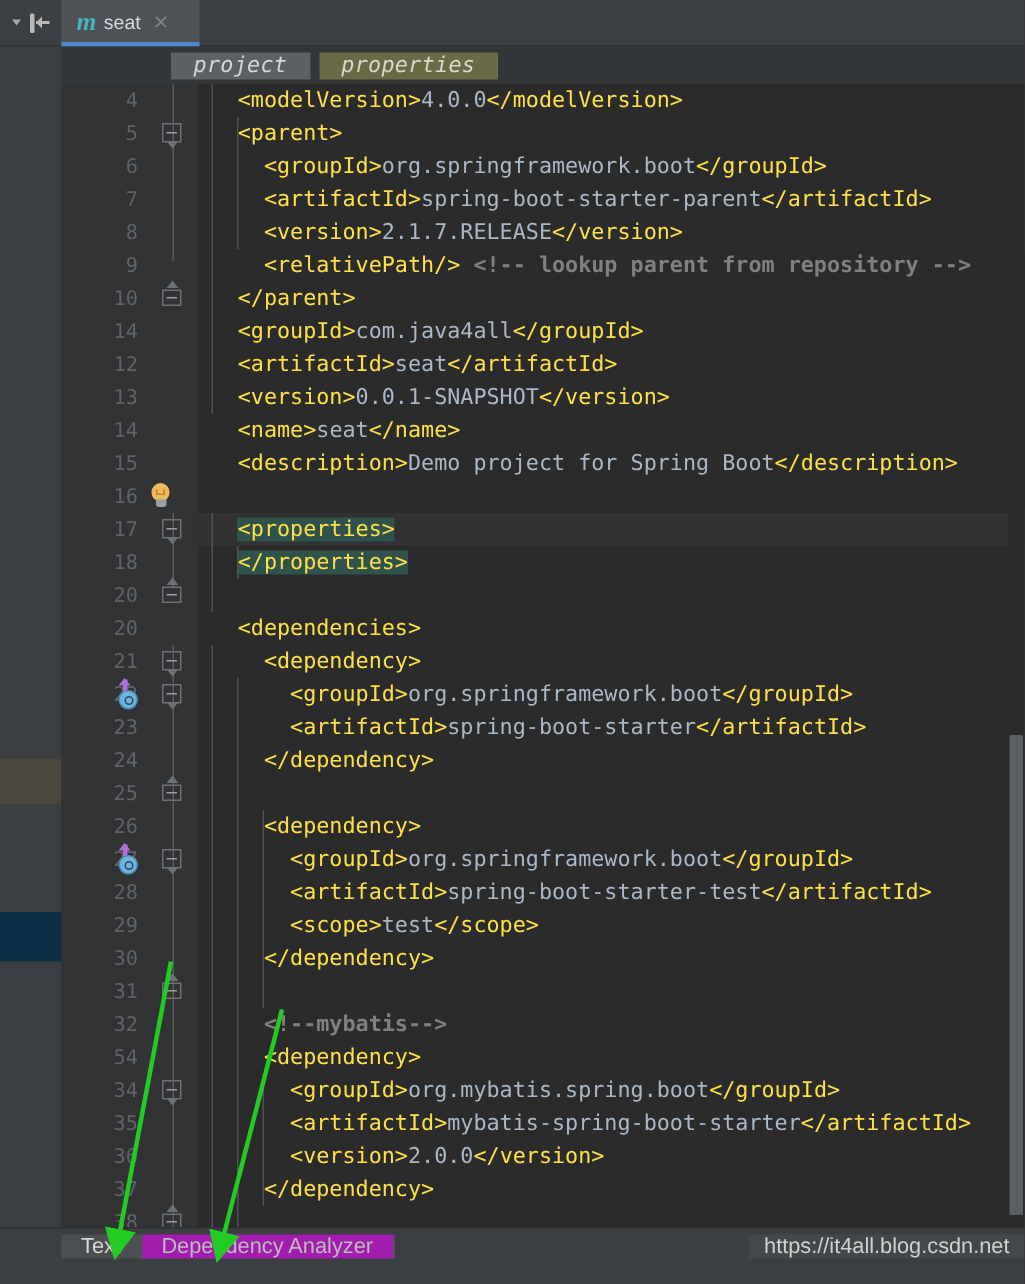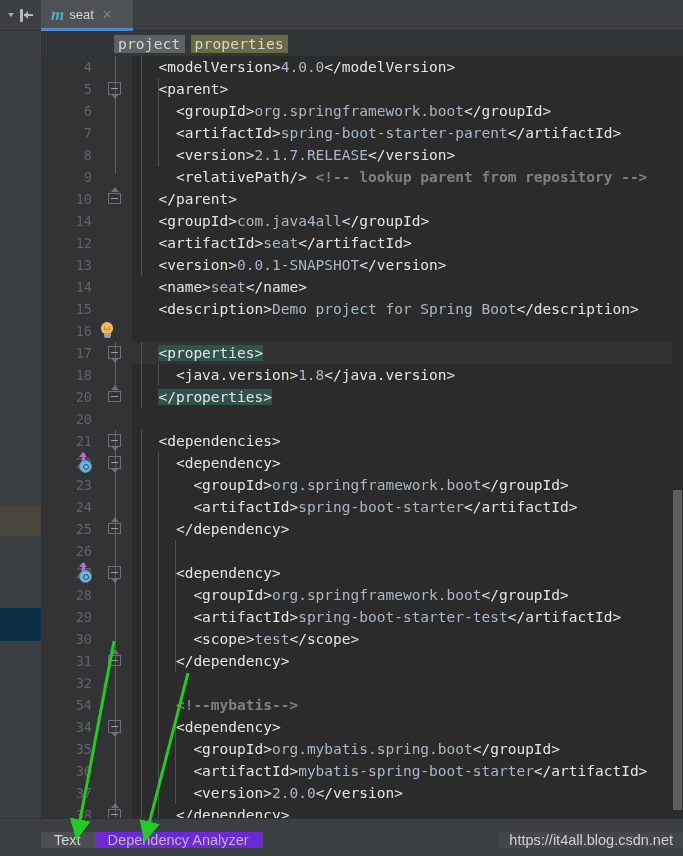--- a/index.html
+++ b/index.html
@@ -57,21 +57,21 @@
   }
 
   
   .breadcrumbs {
     position: absolute; left: 41px; top: 31px; width: 642px; height: 25px;
     background: #333638; display: flex; align-items: center;
     padding-left: 73px; gap: 6px;
   }
   .crumb {
     font-family: "DejaVu Sans Mono", monospace; font-size: 14.5px;
-    padding: 1px 4px; color: #c8c8c8; letter-spacing: .2px;
+    padding: 1px 15px; color: #c8c8c8; letter-spacing: .2px; font-style: italic;
   }
   .crumb.sel  { background: #5b6165; color: #d6d6d6; }
   .crumb.prop { background: #6b6a46; color: #d8d8c8; }
 
   
   .editor {
     position: absolute; left: 41px; top: 56px; width: 642px; height: 762px;
     background: #2b2b2b; overflow: hidden;
   }
   .gutter {
@@ -147,21 +147,21 @@
   .code-line {
     height: 22px; line-height: 22px; white-space: pre; padding-left: 9px;
     color: #a9b7c6;
   }
   .code-line.hl { background: #323232; }
   .indent-guide {
     position: absolute; width: 1px; background: #4f5356;
   }
 
   
-  .tag   { color: #e5e5e5; }
+  .tag   { color: #fde047; }
   .txt   { color: #a9b7c6; }
   .cmt   { color: #808080; font-weight: bold; }
   .mark  { background: #2f524c; }
 
   
   .left-rail {
     position: absolute; left: 0; top: 31px; width: 41px; height: 787px;
     background: #3c3f41;
   }
   .rail-mark { position: absolute; left: 0; width: 41px; }
@@ -175,28 +175,28 @@
     position: absolute; left: 673px; width: 9px; background: #5c5f61; border-radius: 1px;
   }
 
   
   .bottombar {
     position: absolute; left: 0; top: 818px; width: 683px; height: 38px;
     background: #3c3f41; border-top: 1px solid #2f3133;
     display: flex; align-items: stretch;
   }
   .bb-left { width: 41px; }
-  .bb-tabs { flex: 1; display: flex; align-items: center; padding-top: 4px; }
+  .bb-tabs { flex: 1; display: flex; align-items: flex-start; padding-top: 4px; }
   .bb-tab {
     display: flex; align-items: center; padding: 0 13px;
     font-size: 14.5px; color: #bbbbbb;
     border-right: 1px solid #525659;
   }
   .bb-tab.active { background: #4b4f51; color: #d6d6d6; }
-  .bb-tab.inactive { background: #6d28d9; }
+  .bb-tab.inactive { background: #a21caf; }
   .bb-spacer { flex: 1; background: #434749; border-right: 1px solid #525659; }
   .watermark {
     display: flex; align-items: center; padding: 0 10px;
     font-size: 14.5px; color: #d0d0d0; background: #434749;
   }
 
   
   .arrows { position: absolute; left: 0; top: 0; width: 683px; height: 856px; pointer-events: none; }
 </style>
 </head>
@@ -356,21 +356,20 @@
         <div class="code-line">&nbsp;&nbsp;&nbsp;&nbsp;<span class="tag">&lt;version&gt;</span><span class="txt">2.1.7.RELEASE</span><span class="tag">&lt;/version&gt;</span></div>
         <div class="code-line">&nbsp;&nbsp;&nbsp;&nbsp;<span class="tag">&lt;relativePath/&gt;</span><span class="txt"> </span><span class="cmt">&lt;!-- lookup parent from repository --&gt;</span></div>
         <div class="code-line">&nbsp;&nbsp;<span class="tag">&lt;/parent&gt;</span></div>
         <div class="code-line">&nbsp;&nbsp;<span class="tag">&lt;groupId&gt;</span><span class="txt">com.java4all</span><span class="tag">&lt;/groupId&gt;</span></div>
         <div class="code-line">&nbsp;&nbsp;<span class="tag">&lt;artifactId&gt;</span><span class="txt">seat</span><span class="tag">&lt;/artifactId&gt;</span></div>
         <div class="code-line">&nbsp;&nbsp;<span class="tag">&lt;version&gt;</span><span class="txt">0.0.1-SNAPSHOT</span><span class="tag">&lt;/version&gt;</span></div>
         <div class="code-line">&nbsp;&nbsp;<span class="tag">&lt;name&gt;</span><span class="txt">seat</span><span class="tag">&lt;/name&gt;</span></div>
         <div class="code-line">&nbsp;&nbsp;<span class="tag">&lt;description&gt;</span><span class="txt">Demo project for Spring Boot</span><span class="tag">&lt;/description&gt;</span></div>
         <div class="code-line">&nbsp;&nbsp;</div>
         <div class="code-line hl">&nbsp;&nbsp;<span class="tag mark">&lt;properties&gt;</span></div>
-        <div class="code-line">&nbsp;&nbsp;&nbsp;&nbsp;<span class="tag">&lt;java.version&gt;</span><span class="txt">1.8</span><span class="tag">&lt;/java.version&gt;</span></div>
         <div class="code-line">&nbsp;&nbsp;<span class="tag mark">&lt;/properties&gt;</span></div>
         <div class="code-line">&nbsp;&nbsp;</div>
         <div class="code-line">&nbsp;&nbsp;<span class="tag">&lt;dependencies&gt;</span></div>
         <div class="code-line">&nbsp;&nbsp;&nbsp;&nbsp;<span class="tag">&lt;dependency&gt;</span></div>
         <div class="code-line">&nbsp;&nbsp;&nbsp;&nbsp;&nbsp;&nbsp;<span class="tag">&lt;groupId&gt;</span><span class="txt">org.springframework.boot</span><span class="tag">&lt;/groupId&gt;</span></div>
         <div class="code-line">&nbsp;&nbsp;&nbsp;&nbsp;&nbsp;&nbsp;<span class="tag">&lt;artifactId&gt;</span><span class="txt">spring-boot-starter</span><span class="tag">&lt;/artifactId&gt;</span></div>
         <div class="code-line">&nbsp;&nbsp;&nbsp;&nbsp;<span class="tag">&lt;/dependency&gt;</span></div>
         <div class="code-line">&nbsp;&nbsp;&nbsp;&nbsp;</div>
         <div class="code-line">&nbsp;&nbsp;&nbsp;&nbsp;<span class="tag">&lt;dependency&gt;</span></div>
         <div class="code-line">&nbsp;&nbsp;&nbsp;&nbsp;&nbsp;&nbsp;<span class="tag">&lt;groupId&gt;</span><span class="txt">org.springframework.boot</span><span class="tag">&lt;/groupId&gt;</span></div>

